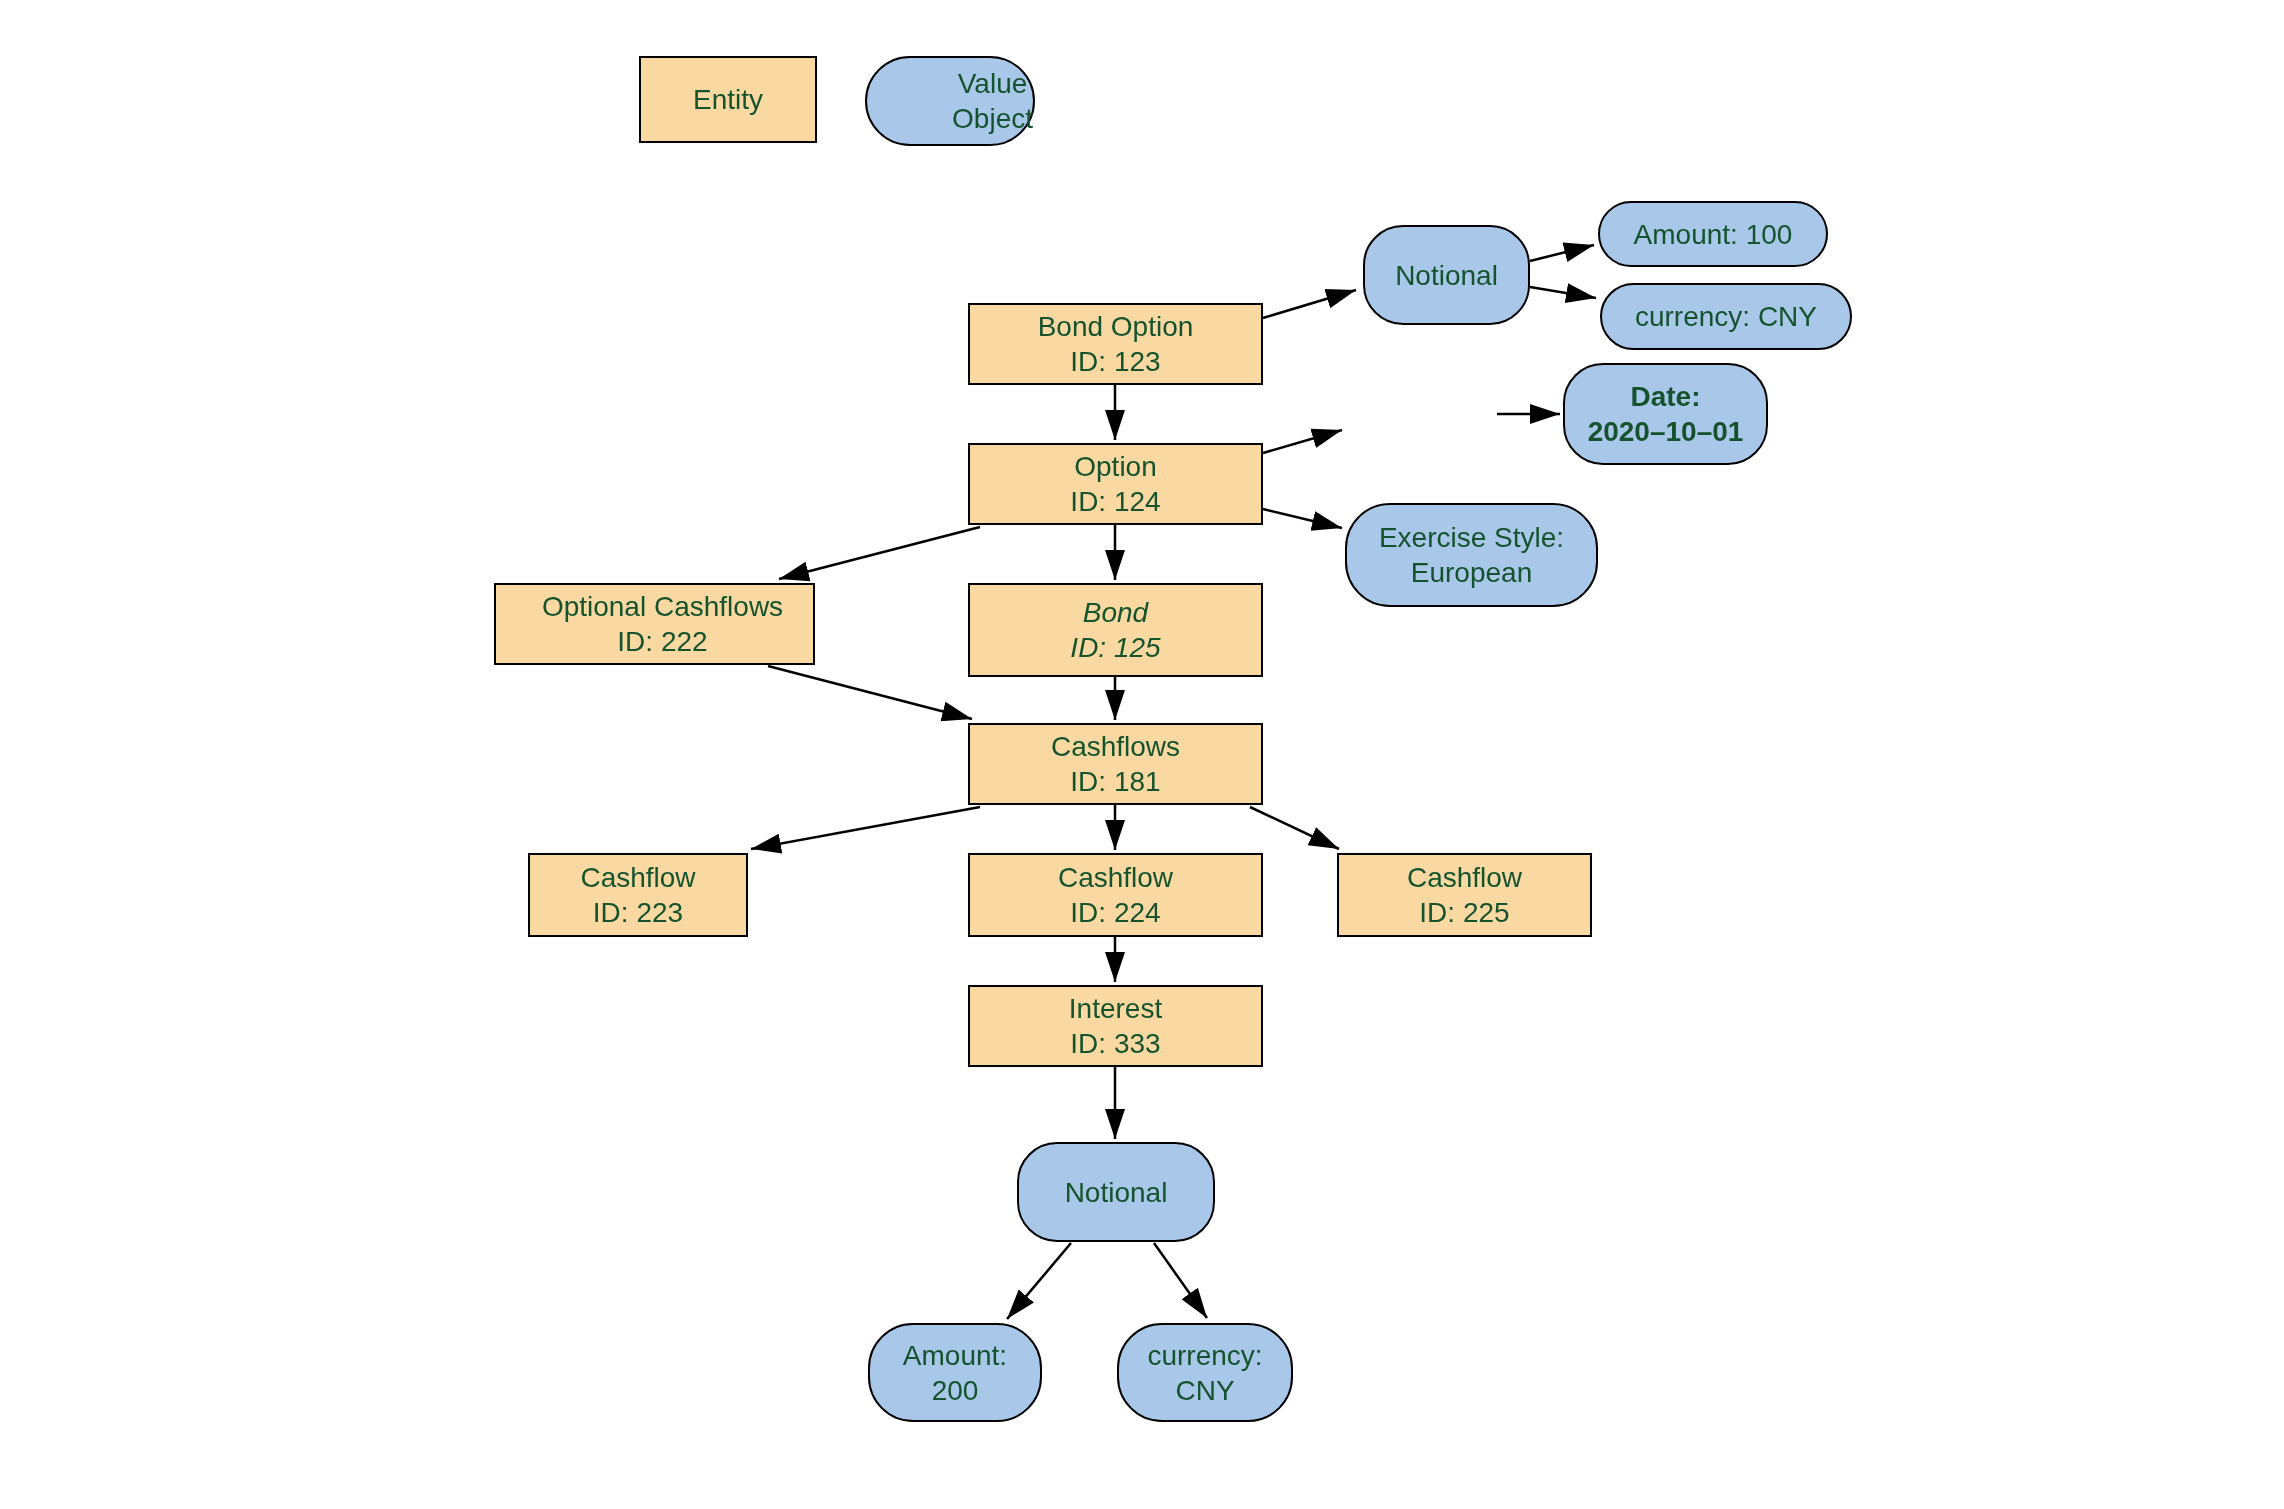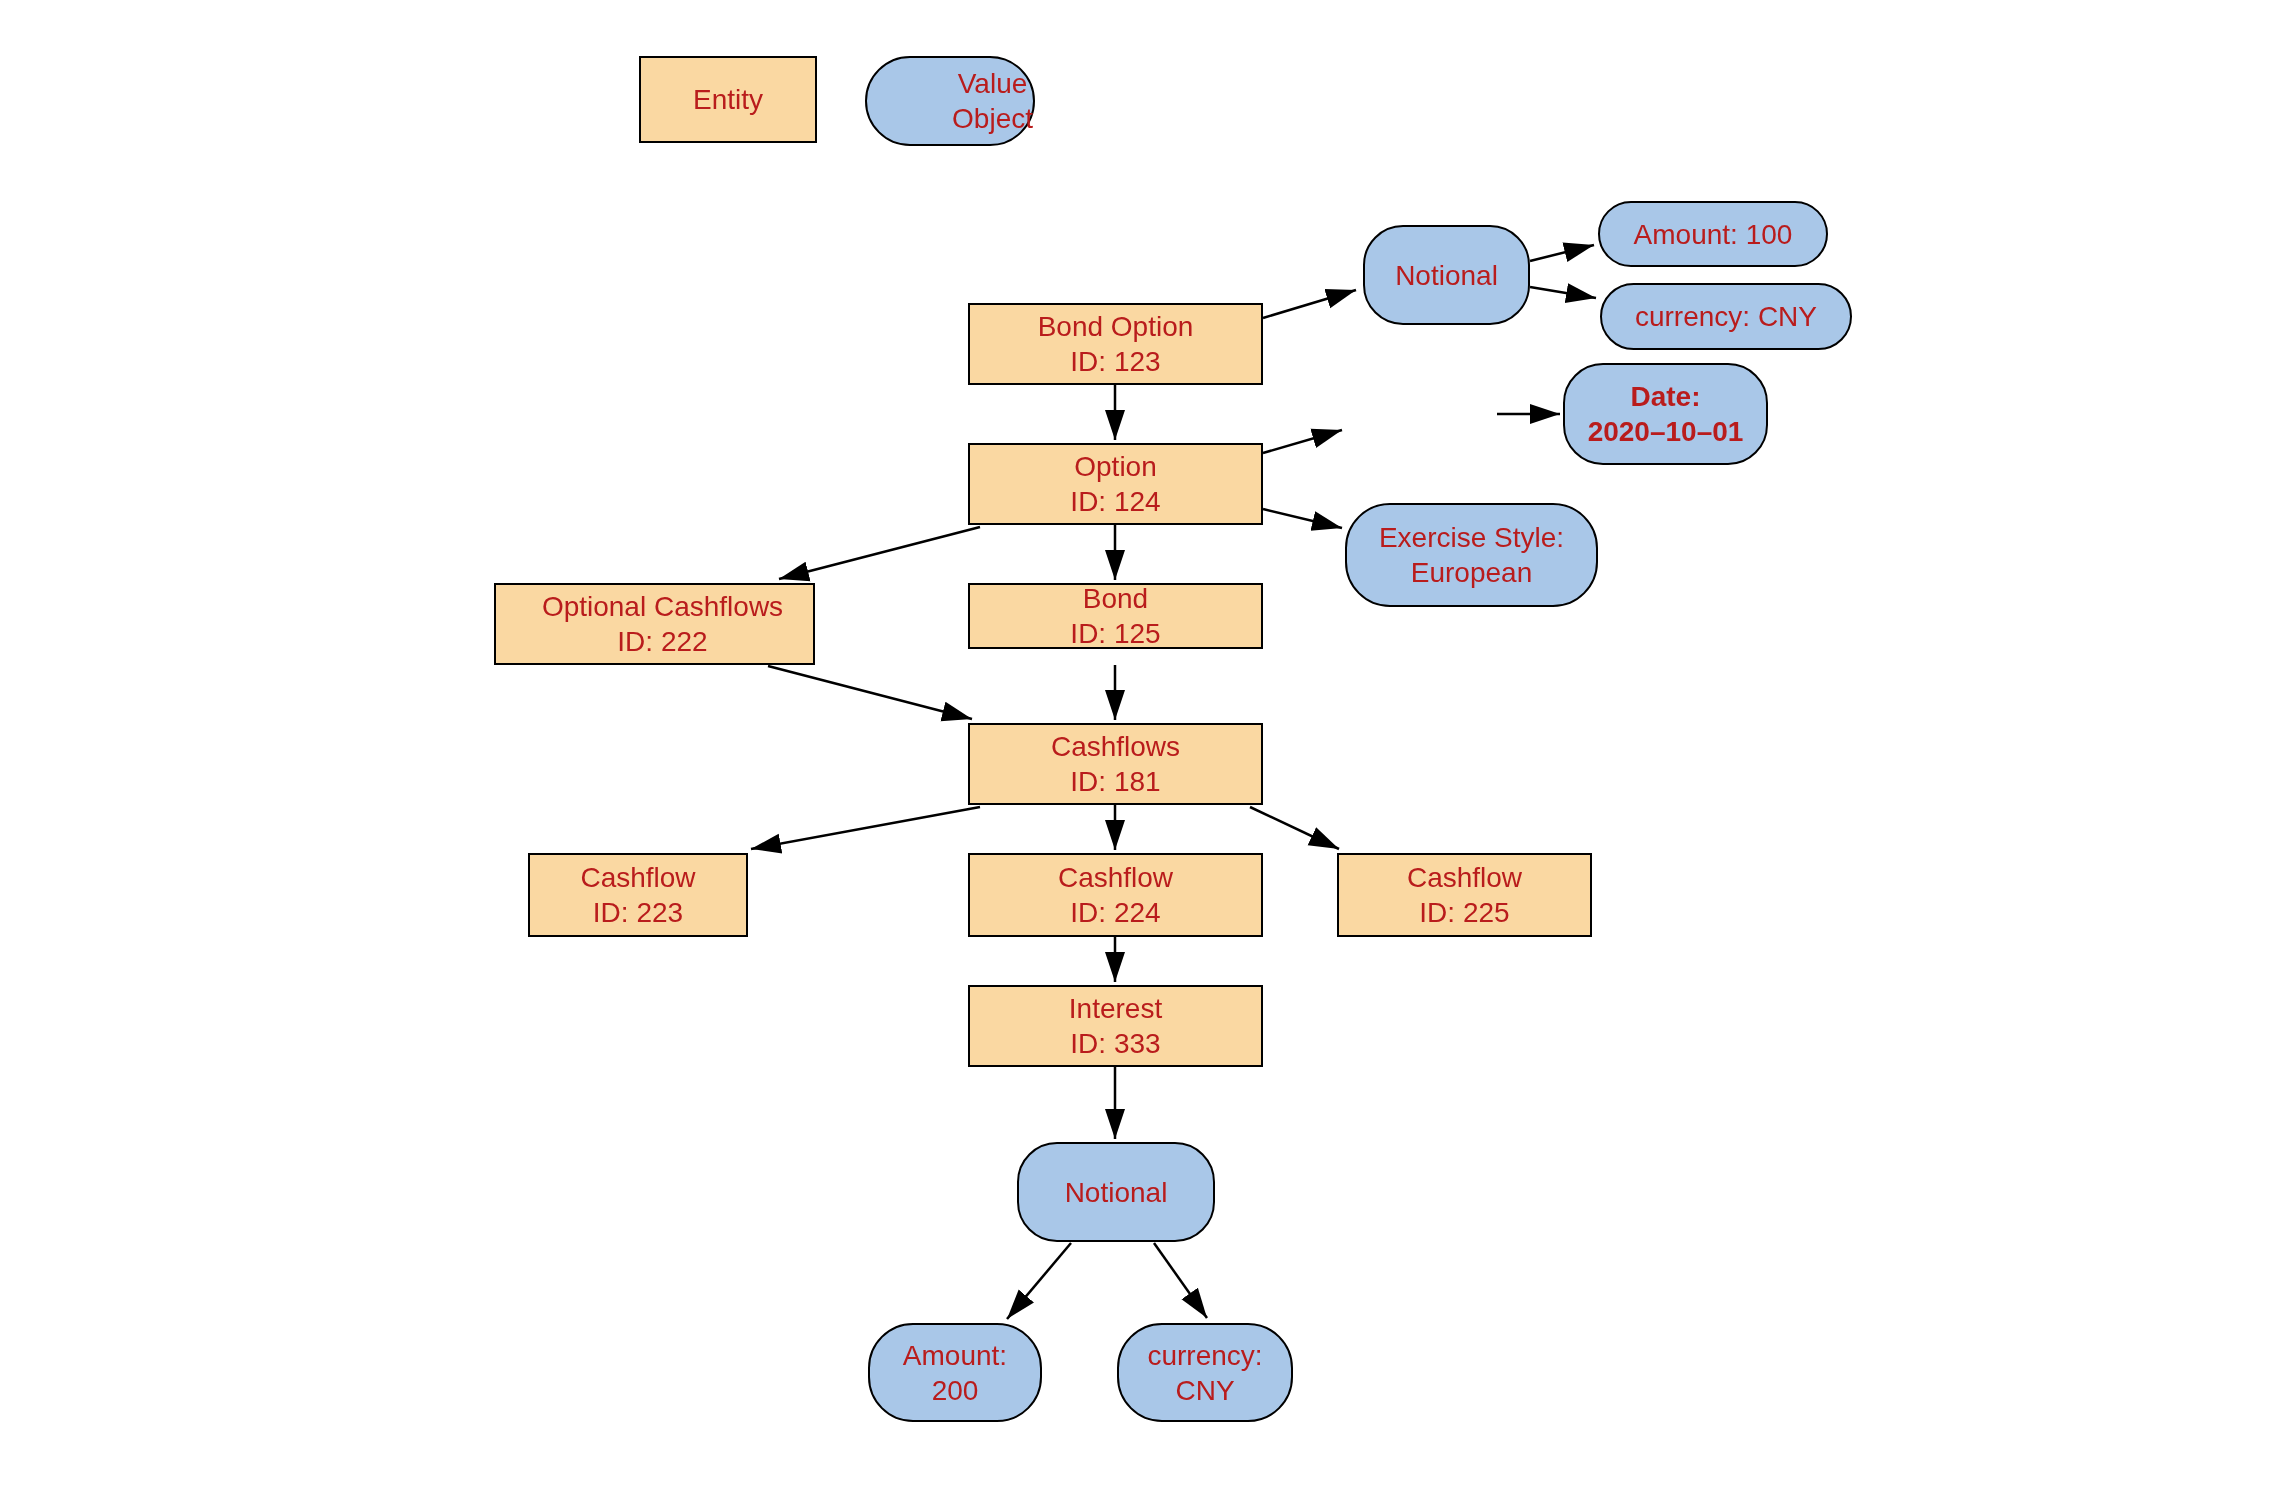--- a/index.html
+++ b/index.html
@@ -8,21 +8,21 @@
     --border: #000000;
     --bg: #FFFFFF;
   }
   html, body { margin: 0; padding: 0; background: var(--bg); }
   .canvas {
     position: relative;
     width: 2284px;
     height: 1509px;
     background: var(--bg);
     font-family: "Liberation Sans", sans-serif;
-    color: #b91c1c;
+    color: #14532d;
     overflow: hidden;
   }
   .edges {
     position: absolute;
     left: 0; top: 0;
     width: 2284px; height: 1509px;
   }
   .node {
     position: absolute;
     display: flex;
@@ -116,21 +116,21 @@
   <div class="node vo" style="left:1345px; top:503px; width:253px; height:104px;">
     <span class="label">Exercise Style:
 European</span>
   </div>
 
   <div class="node entity" style="left:494px; top:583px; width:321px; height:82px;padding-left:16px;">
     <span class="label">Optional Cashflows
 ID: 222</span>
   </div>
 
-  <div class="node entity" style="left:968px; top:583px; width:295px; height:66px;">
+  <div class="node entity" style="left:968px; top:583px; width:295px; height:94px;font-style:italic;">
     <span class="label">Bond
 ID: 125</span>
   </div>
 
   <div class="node entity" style="left:968px; top:723px; width:295px; height:82px;">
     <span class="label">Cashflows
 ID: 181</span>
   </div>
 
   <div class="node entity" style="left:528px; top:853px; width:220px; height:84px;">

